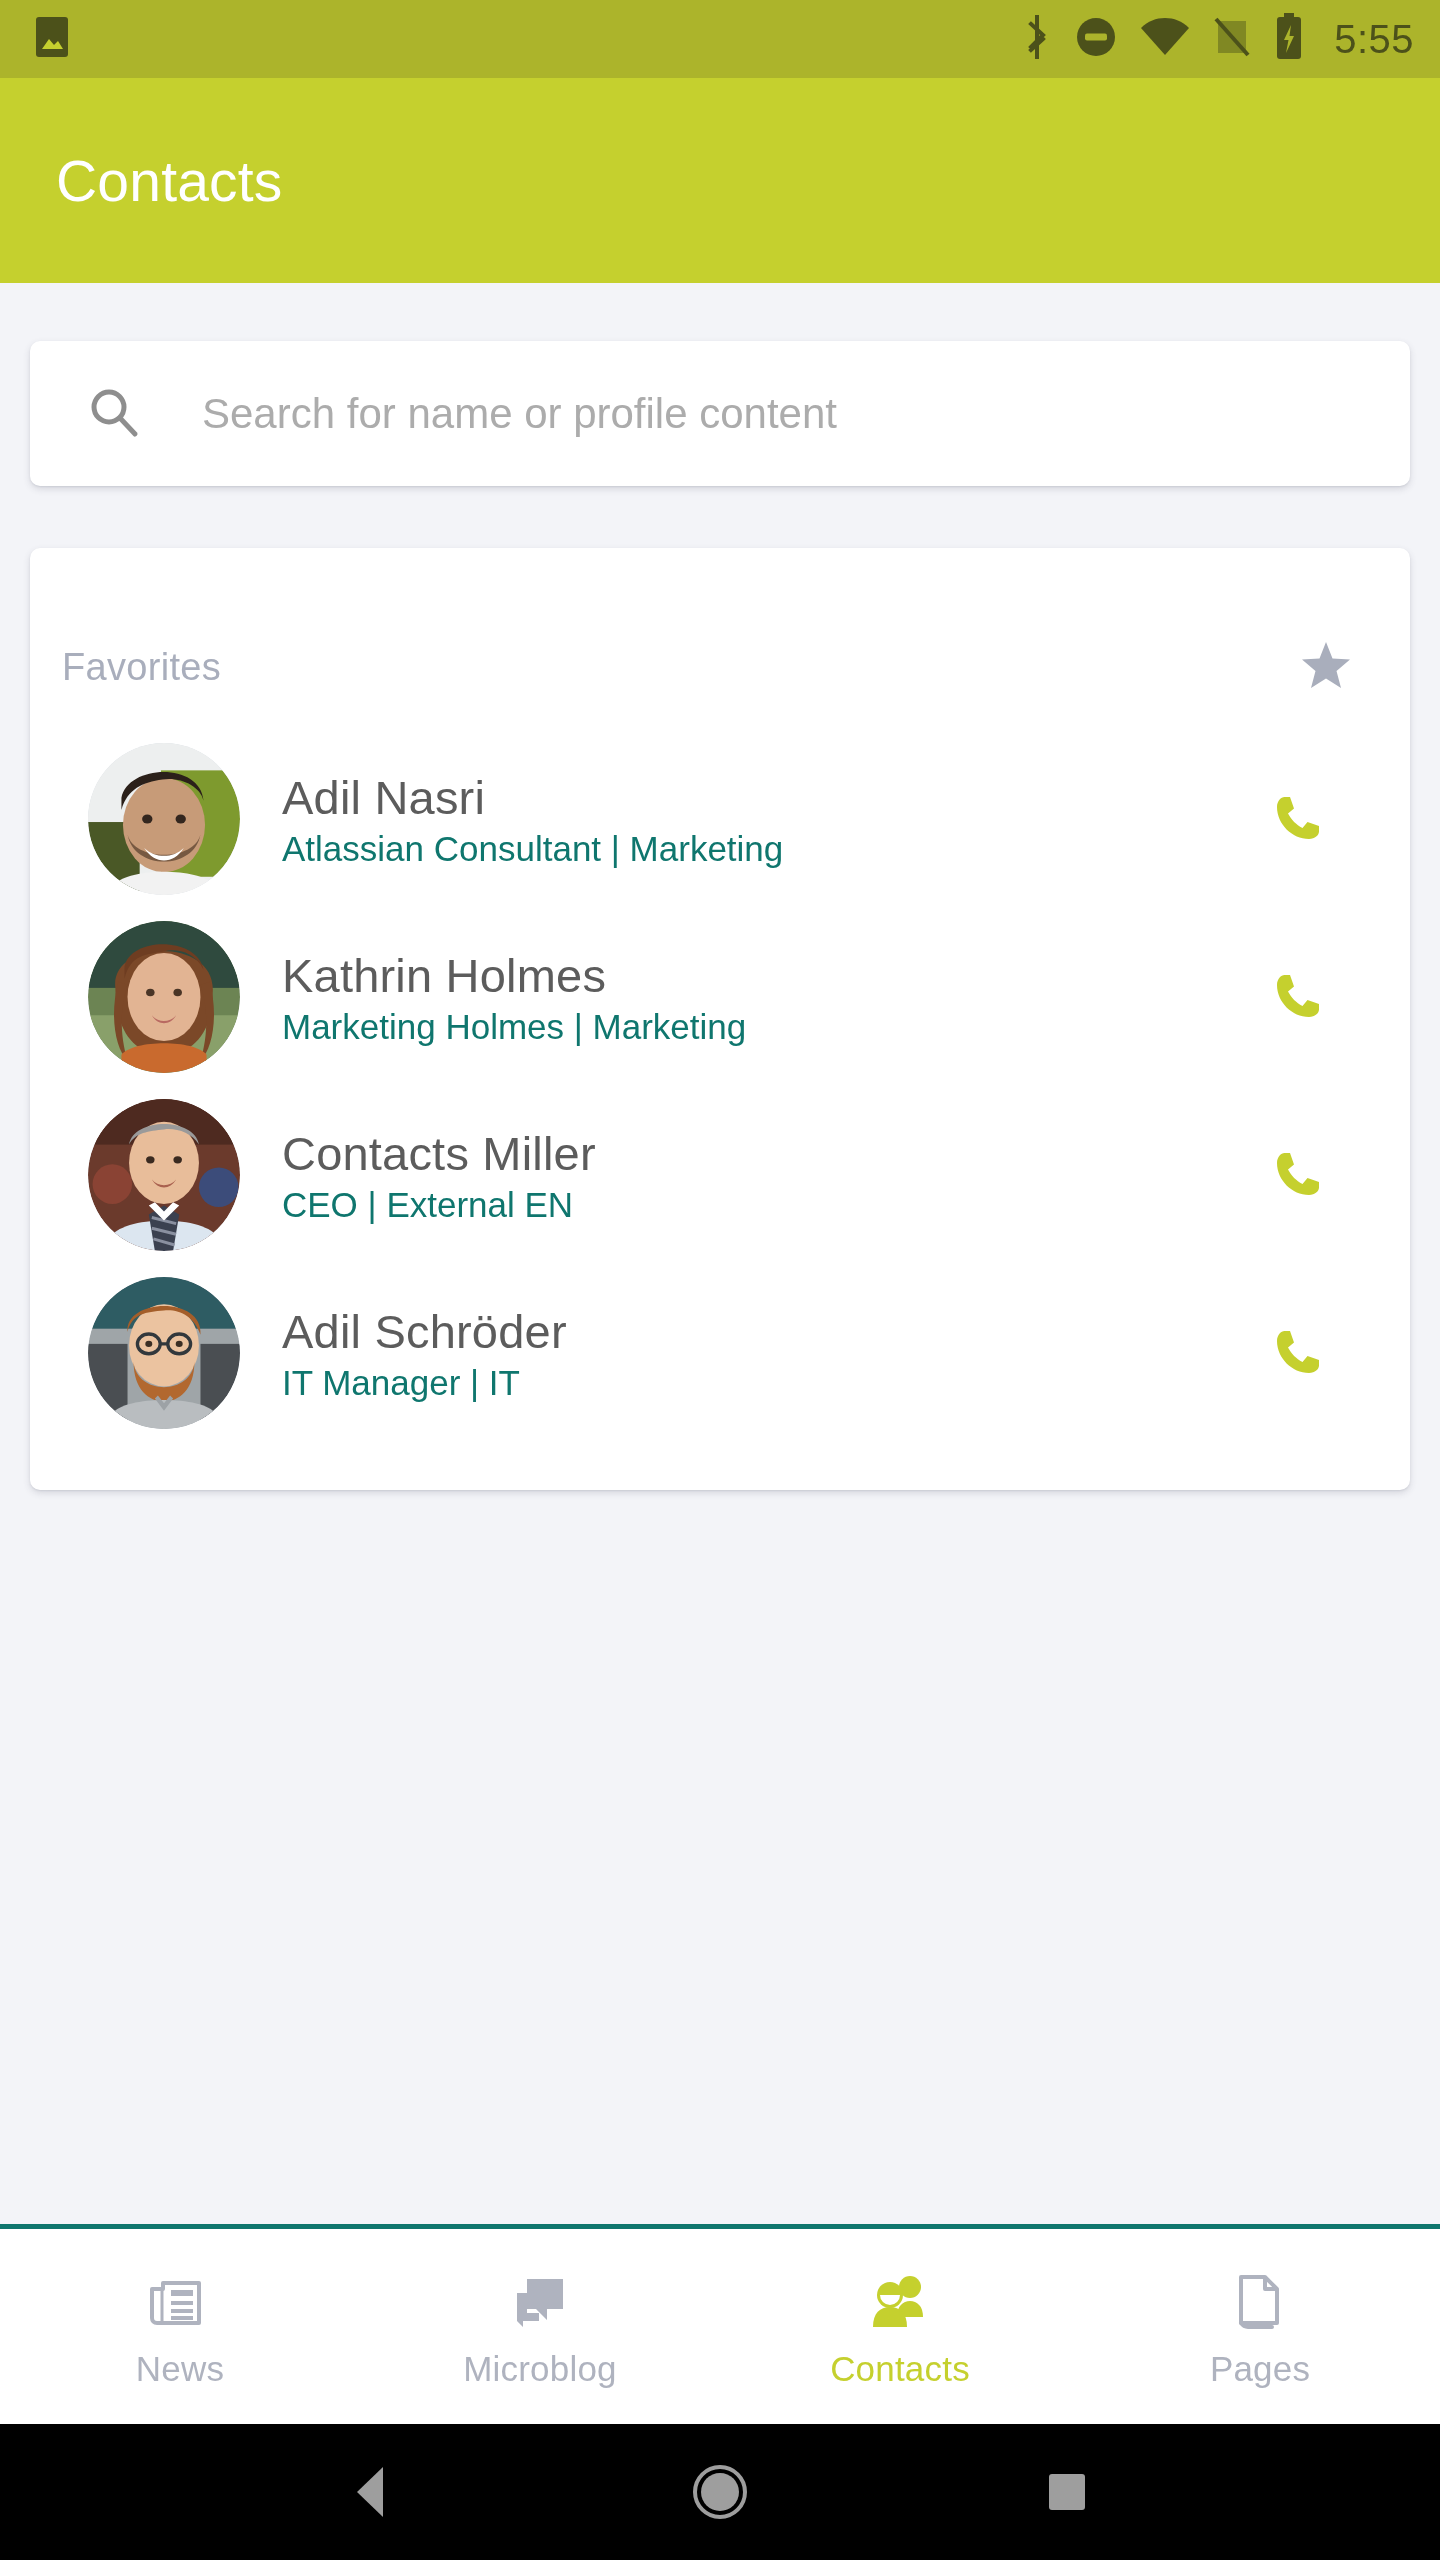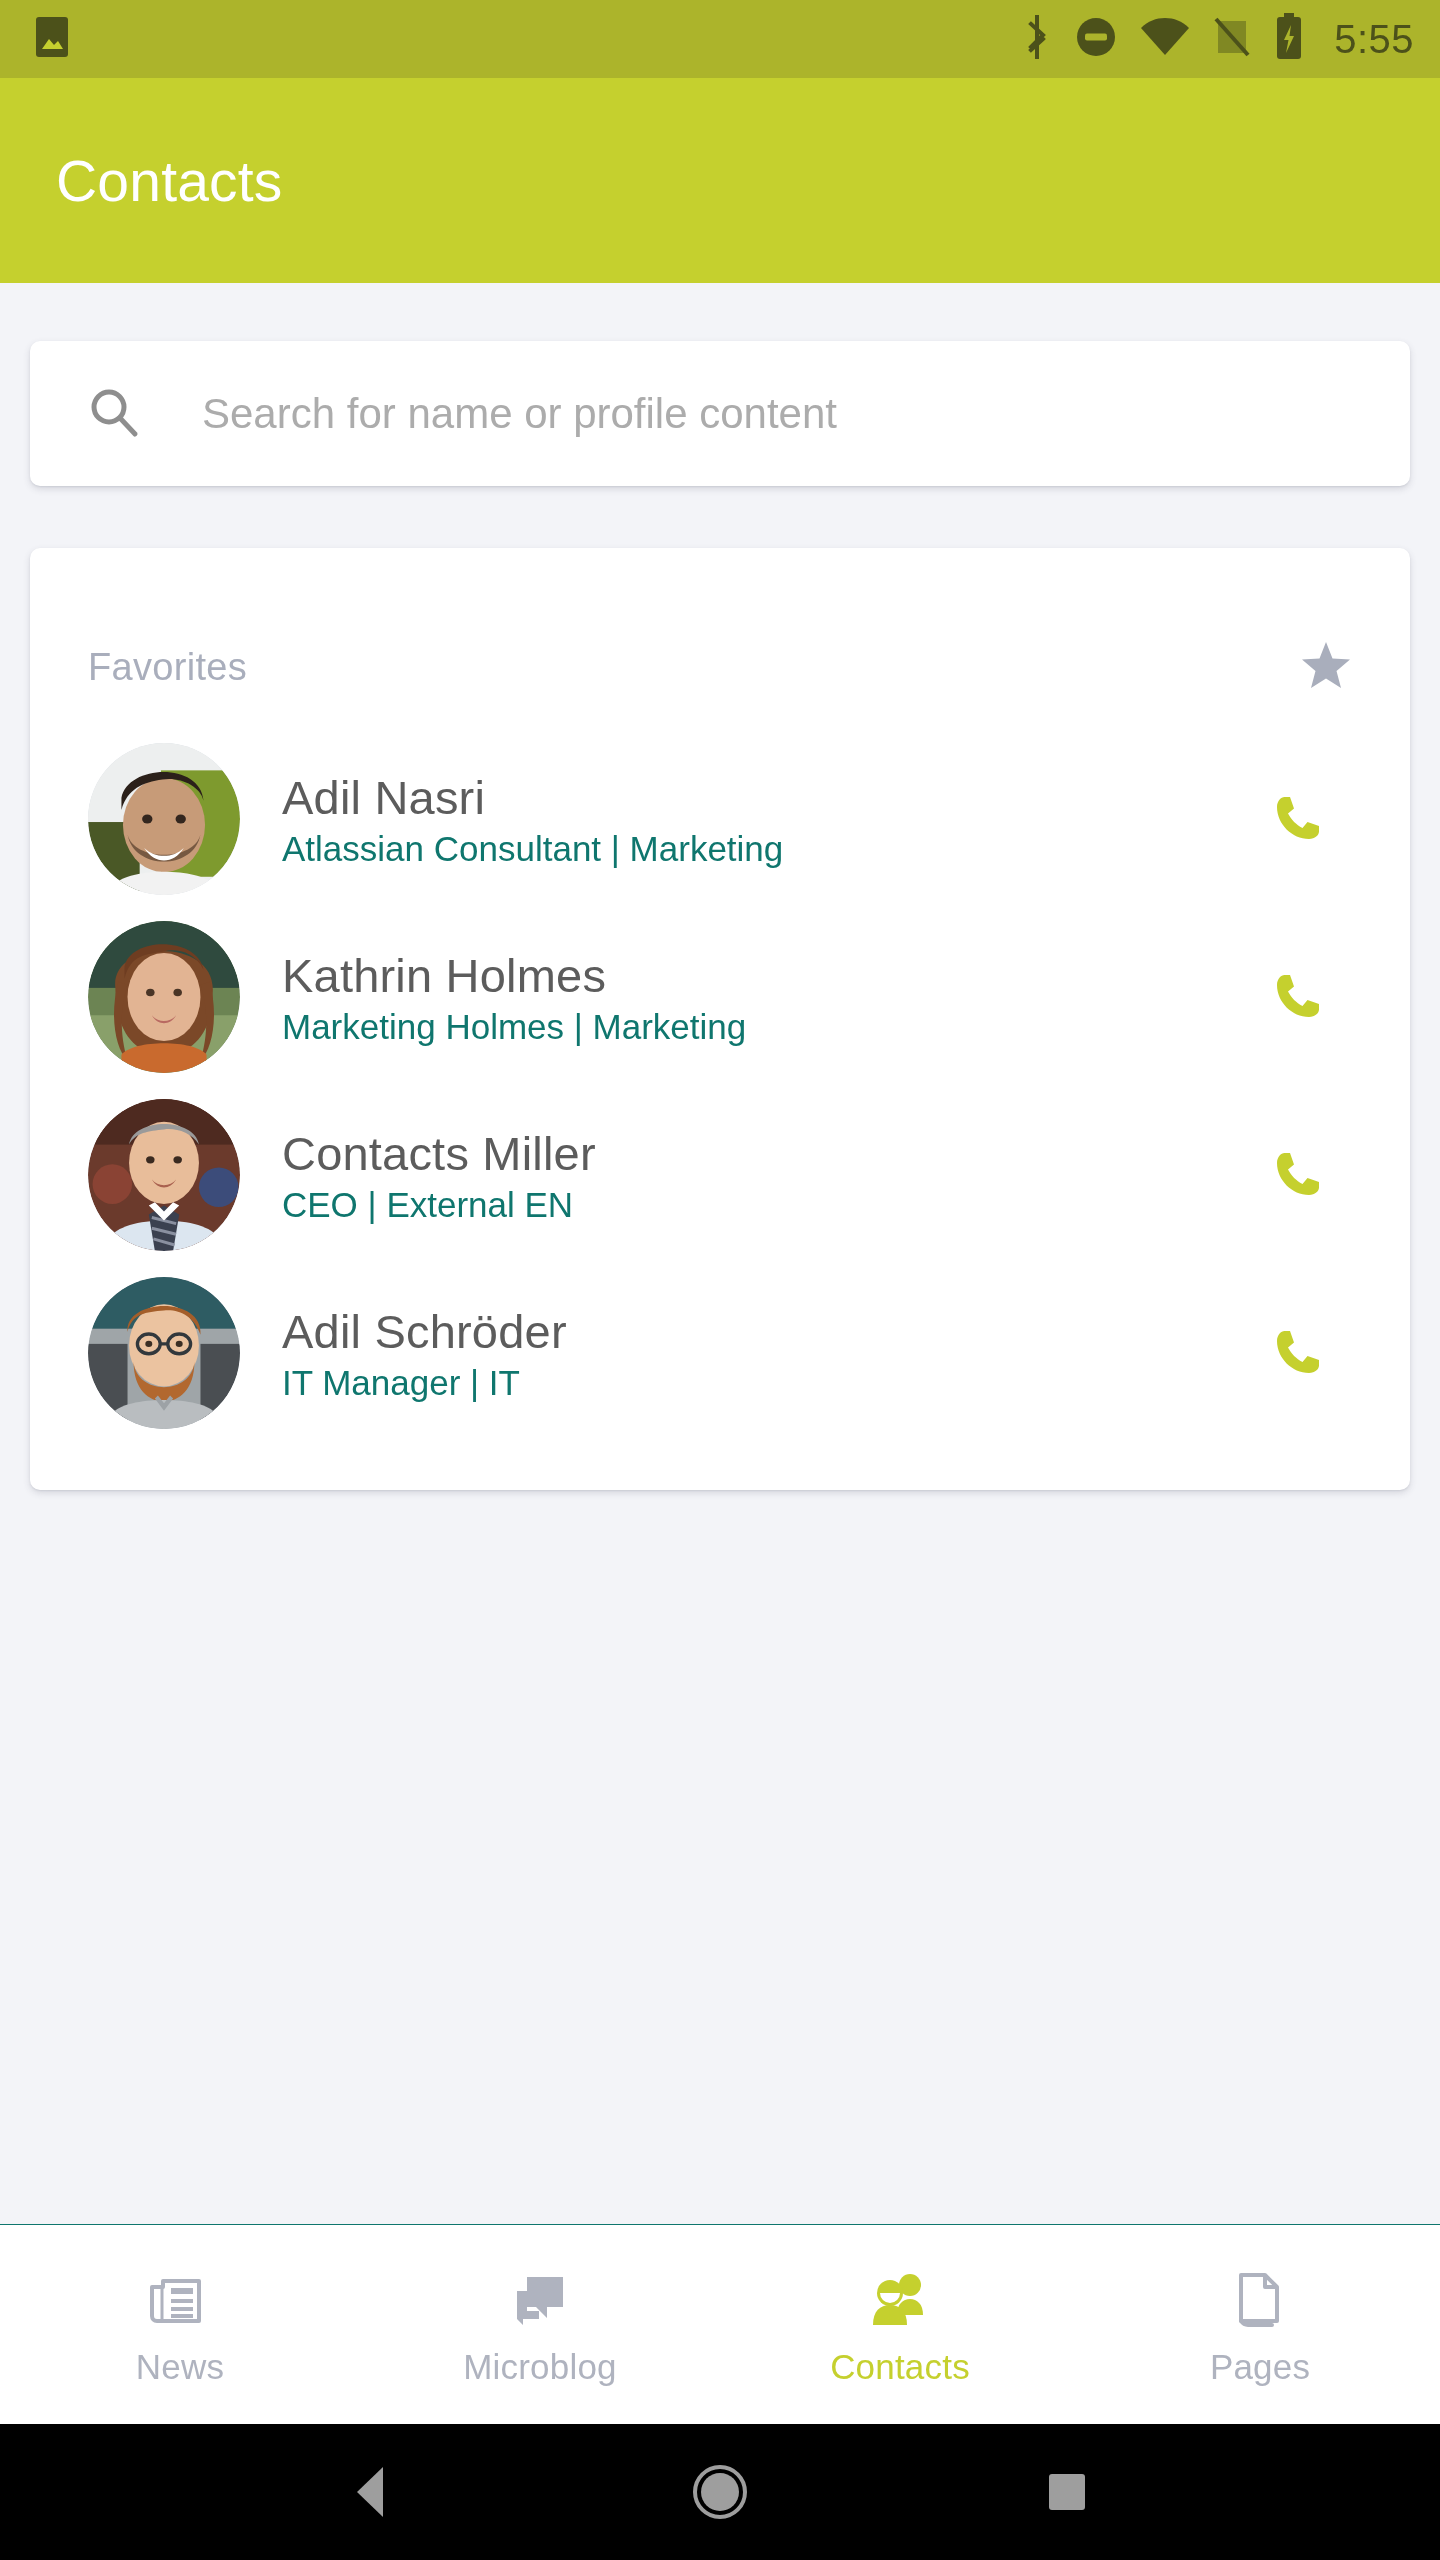--- a/index.html
+++ b/index.html
@@ -92,21 +92,21 @@
     font-weight: 400;
     white-space: nowrap;
   }
 
   
   .fav-card { padding: 0 0 48px 0; }
 
   .fav-header {
     display: flex;
     align-items: center;
-    padding: 92px 58px 0 58px;
+    padding: 92px 58px 0 32px;
   }
   .fav-title {
     color: #A9AEBC;
     font-size: 38px;
     font-weight: 400;
     letter-spacing: 0.3px;
   }
   .fav-star { margin-left: auto; display:block; }
 
   
@@ -161,21 +161,21 @@
     justify-content: center;
     margin-left: 16px;
   }
   .phone-btn svg { display:block; }
 
   
   .bottom-nav {
     flex: none;
     height: 200px;
     background: #FFFFFF;
-    border-top: 1px solid #0f766e;
+    border-top: 5px solid #0f766e;
     display: flex;
     align-items: stretch;
   }
   .nav-item {
     flex: 1 1 0;
     display: flex;
     flex-direction: column;
     align-items: center;
     justify-content: center;
     gap: 16px;

